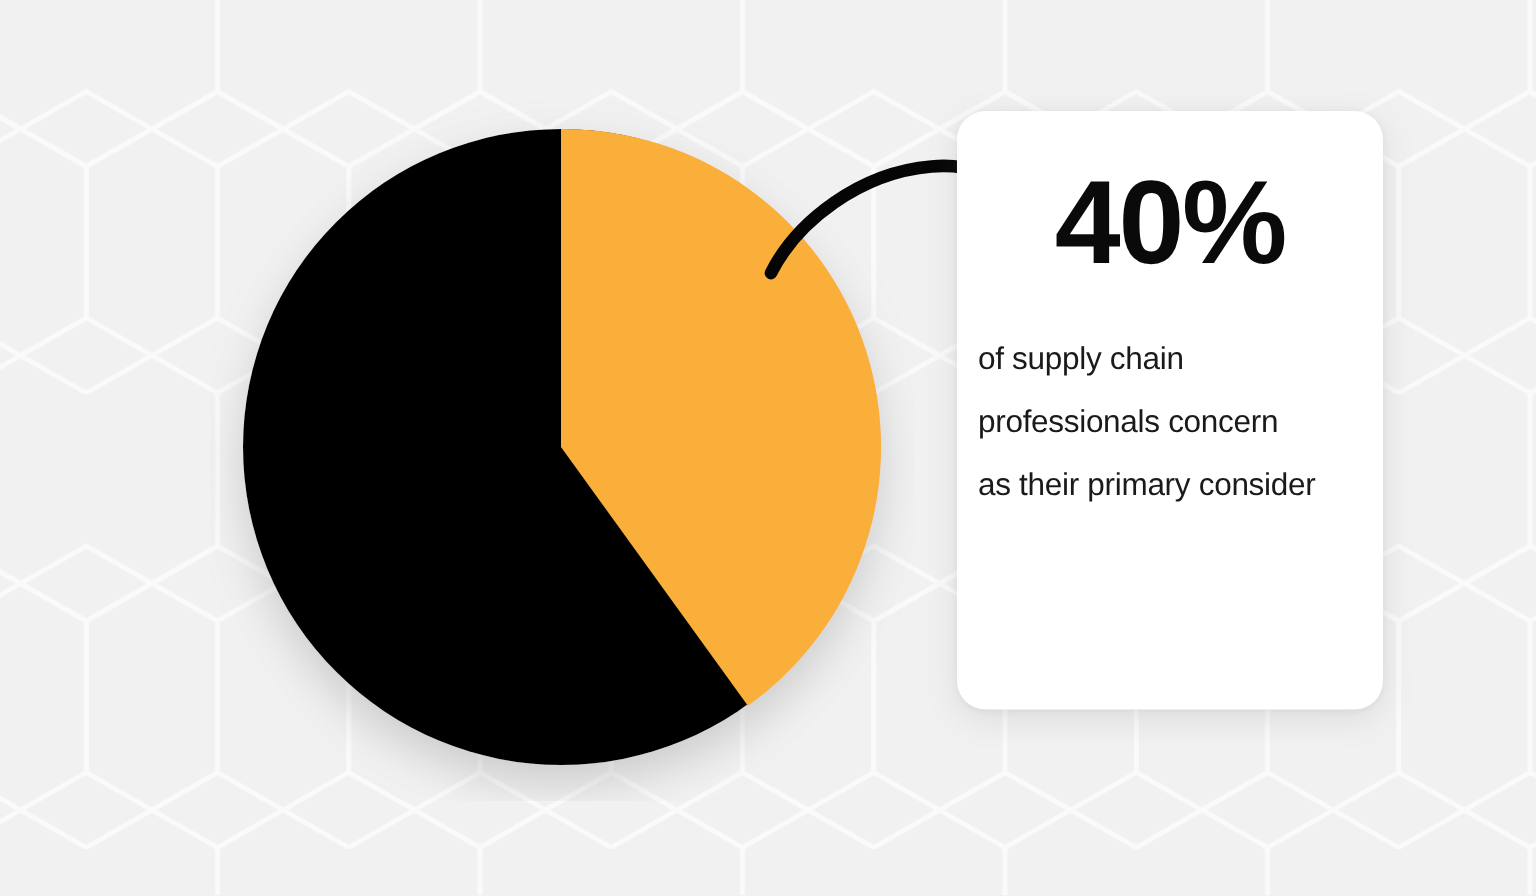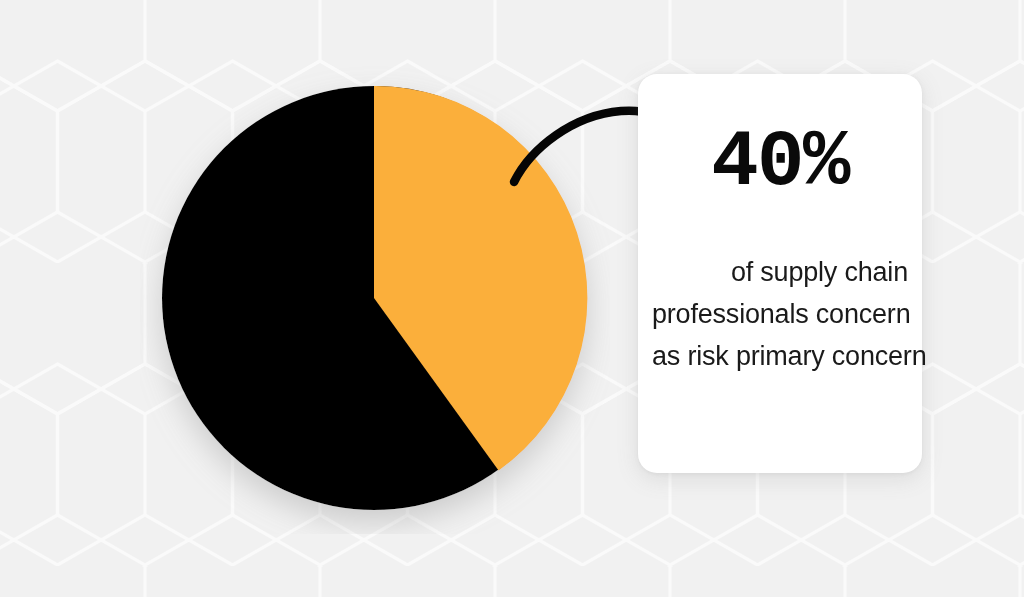--- a/index.html
+++ b/index.html
@@ -71,30 +71,29 @@
     align-items: center;
     padding: 34px 14px 26px 14px;
   }
 
   #stat-value {
     font-size: 79px;
     font-weight: bold;
     color: #0a0a0a;
     letter-spacing: -1.5px;
     line-height: 1;
-    margin: 16px;
+    margin: 0;
     text-align: center;
-    font-family: Liberation Mono, monospace;
   }
 
   #stat-description {
     margin-top: 32px;
-    text-align: right;
+    text-align: left;
     color: #1a1a1a;
-    font-size: 27px;
+    font-size: 21px;
     line-height: 42px;
     letter-spacing: -0.2px;
     width: 100%;
   }
   .desc-line {
     display: block;
     white-space: nowrap;
   }
   .em {
     font-weight: bold;
@@ -139,17 +138,17 @@
   <svg id="arrow-wrap" viewBox="0 0 210 120" aria-hidden="true">
     <path d="M19 97 C 36 63, 78 30, 126 26 C 150 24, 167 31, 179 42" fill="none" stroke="#050505" stroke-width="8.5" stroke-linecap="round"></path>
     <path d="M155 22 L180 44 L151 49" fill="none" stroke="#050505" stroke-width="8.5" stroke-linecap="round" stroke-linejoin="round"></path>
   </svg>
 
   <div id="callout-card">
     <div id="stat-value">40%</div>
     <div id="stat-description">
         <span class="desc-line"><span>of supply chain</span></span>
         <span class="desc-line"><span>professionals concern</span></span>
-        <span class="desc-line"><span>as risk primary concern</span></span>
+        <span class="desc-line"><span>as their primary consider</span></span>
       </div>
   </div>
 
 </div>
 
 </body></html>

